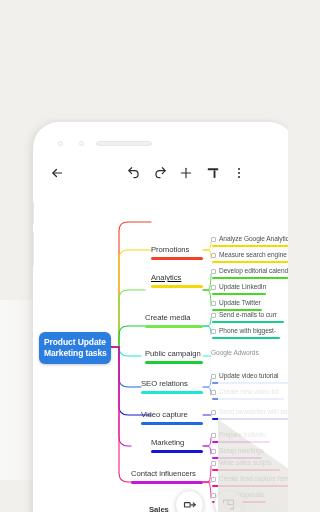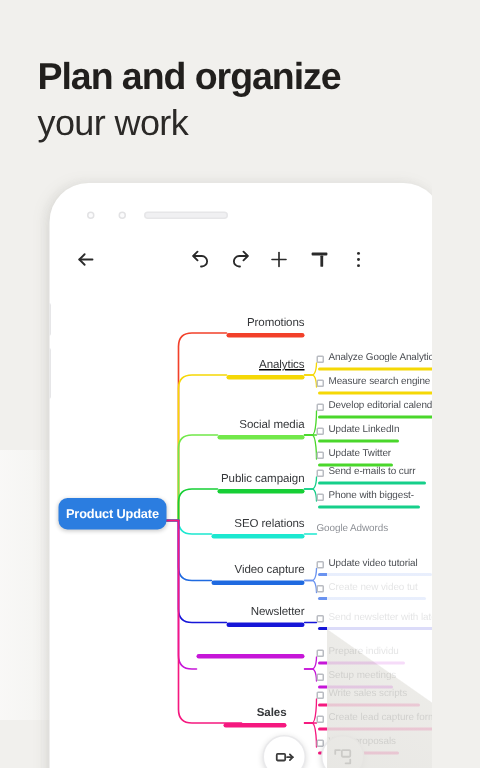--- a/index.html
+++ b/index.html
@@ -159,22 +159,23 @@
   
   .branch {
     position: absolute;
     height: 18px;
   }
   .branch .blabel {
     font-size: 7.7px;
     color: #35373a;
     line-height: 10px;
     white-space: nowrap;
-    text-align: right;
+    text-align: left;
     letter-spacing: -0.05px;
+    margin-top: 35px;
   }
   .branch .bbar {
     height: 3px;
     border-radius: 1.5px;
     margin-top: 2px;
     width: 100%;
   }
 
   
   .leaf {
@@ -225,24 +226,20 @@
   .fab-2 { left: 181px; top: 368px; }
 </style>
 </head>
 <body>
 
 <div id="screen">
 
   <div class="bg-diag2"></div>
   <div class="bg-left-panel"></div>
 
-  <div class="headline">
-    <div class="l1">Plan and organize</div>
-    <div class="l2">your work</div>
-  </div>
 
   <div id="phone">
     <div class="side-btn sb1"></div>
     <div class="side-btn sb2"></div>
 
     <div class="sensor s1"></div>
     <div class="sensor s2"></div>
     <div class="speaker"></div>
 
     <div id="toolbar">
@@ -309,20 +306,21 @@
           <path d="M 170 254 L 175 254 C 178 254 178 246 178 246" stroke="#c616d8" stroke-width="0.9" fill="none" stroke-linecap="round"></path>
           <path d="M 170 254 L 175 254 C 178 254 178 262 178 262" stroke="#c616d8" stroke-width="0.9" fill="none" stroke-linecap="round"></path>
           <path d="M 78 155 L 82 155 L 86 155 L 86 281 Q 86 290 95 290 L 128 290" stroke="#f5187f" stroke-width="1.1" fill="none" stroke-linecap="round"></path>
           <path d="M 170 290 L 175 290 C 178 290 178 274 178 274" stroke="#f5187f" stroke-width="0.9" fill="none" stroke-linecap="round"></path>
           <path d="M 170 290 L 175 290 C 178 290 178 290 178 290" stroke="#f5187f" stroke-width="0.9" fill="none" stroke-linecap="round"></path>
           <path d="M 170 290 L 175 290 C 178 290 178 306 178 306" stroke="#f5187f" stroke-width="0.9" fill="none" stroke-linecap="round"></path>
         </svg>
 
       <div id="root-node">
         <div>Product Update</div>
+        <div>Marketing tasks</div>
       </div>
 
       <div id="branch-host">
           <div class="branch" style="left: 118px; top: 18px; width: 52px;">
             <div class="blabel">Promotions</div>
             <div class="bbar" style="background: rgb(242, 64, 42);"></div>
           </div>
           <div class="branch" style="left: 118px; top: 46px; width: 52px; text-decoration: underline;">
             <div class="blabel">Analytics</div>
             <div class="bbar" style="background: rgb(245, 216, 6);"></div>
@@ -335,21 +333,21 @@
             <div class="lbar" style="background: rgb(245, 216, 6); width: 86.4px;"></div>
           </div>
           <div class="leaf" style="left: 178px; top: 59px;">
             <div class="lrow">
               <span class="cbox"></span>
               <span class="ltext">Measure search engine optim</span>
             </div>
             <div class="lbar" style="background: rgb(245, 216, 6); width: 97.2px;"></div>
           </div>
           <div class="branch" style="left: 112px; top: 86px; width: 58px;">
-            <div class="blabel">Social media</div>
+            <div class="blabel">Create media</div>
             <div class="bbar" style="background: rgb(114, 232, 74);"></div>
           </div>
           <div class="leaf" style="left: 178px; top: 75px;">
             <div class="lrow">
               <span class="cbox"></span>
               <span class="ltext">Develop editorial calend</span>
             </div>
             <div class="lbar" style="background: rgb(74, 215, 43); width: 86.4px;"></div>
           </div>
           <div class="leaf" style="left: 178px; top: 91px;">
@@ -406,31 +404,32 @@
             <div class="lbar" style="background: rgb(106, 147, 240); width: 75.6px;"></div>
           </div>
           <div class="leaf" style="left: 178px; top: 196px;">
             <div class="lrow">
               <span class="cbox"></span>
               <span class="ltext">Create new video tut</span>
             </div>
             <div class="lbar" style="background: rgb(106, 147, 240); width: 72px;"></div>
           </div>
           <div class="branch" style="left: 118px; top: 211px; width: 52px;">
-            <div class="blabel">Newsletter</div>
+            <div class="blabel">Marketing</div>
             <div class="bbar" style="background: rgb(22, 22, 216);"></div>
           </div>
           <div class="leaf" style="left: 178px; top: 216px;">
             <div class="lrow">
               <span class="cbox"></span>
               <span class="ltext">Send newsletter with late</span>
             </div>
             <div class="lbar" style="background: rgb(22, 22, 216); width: 90px;"></div>
           </div>
           <div class="branch" style="left: 98px; top: 242px; width: 72px;">
+            <div class="blabel">Contact influencers</div>
             <div class="bbar" style="background: rgb(198, 22, 216);"></div>
           </div>
           <div class="leaf" style="left: 178px; top: 239px;">
             <div class="lrow">
               <span class="cbox"></span>
               <span class="ltext">Prepare individu</span>
             </div>
             <div class="lbar" style="background: rgb(198, 22, 216); width: 57.6px;"></div>
           </div>
           <div class="leaf" style="left: 178px; top: 255px;">

